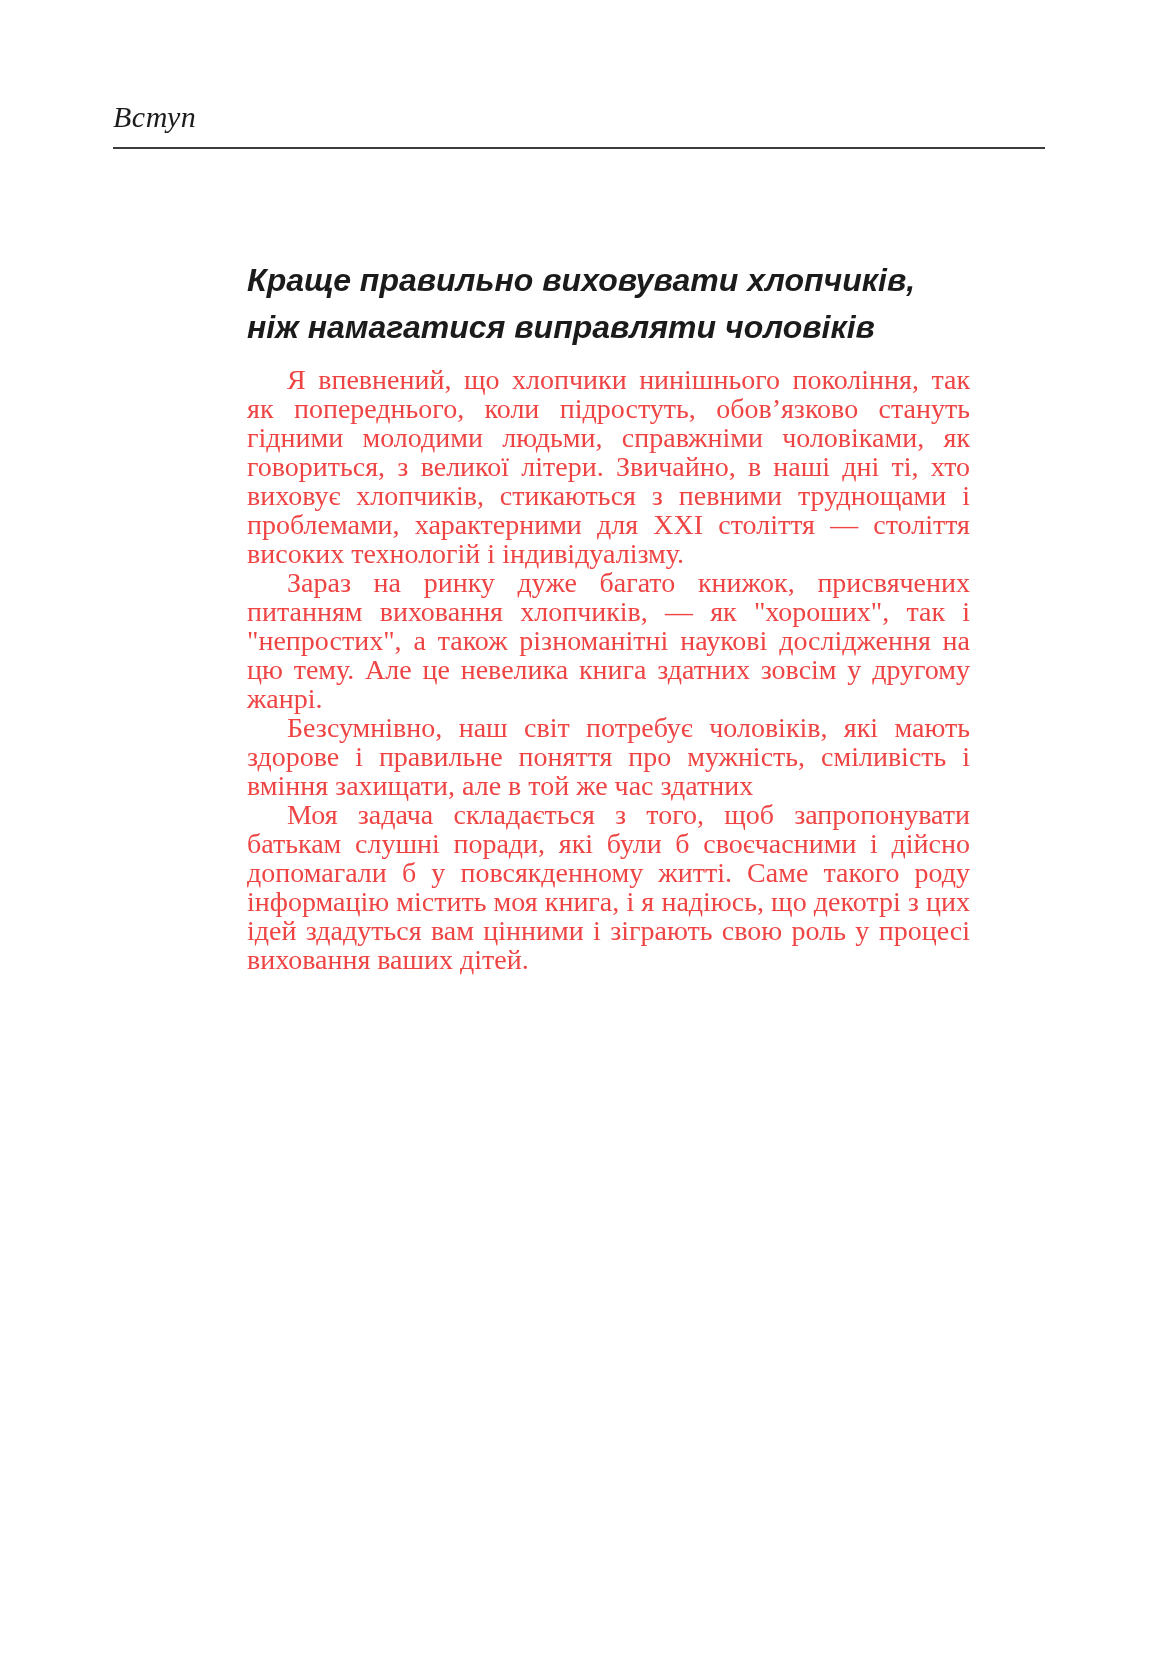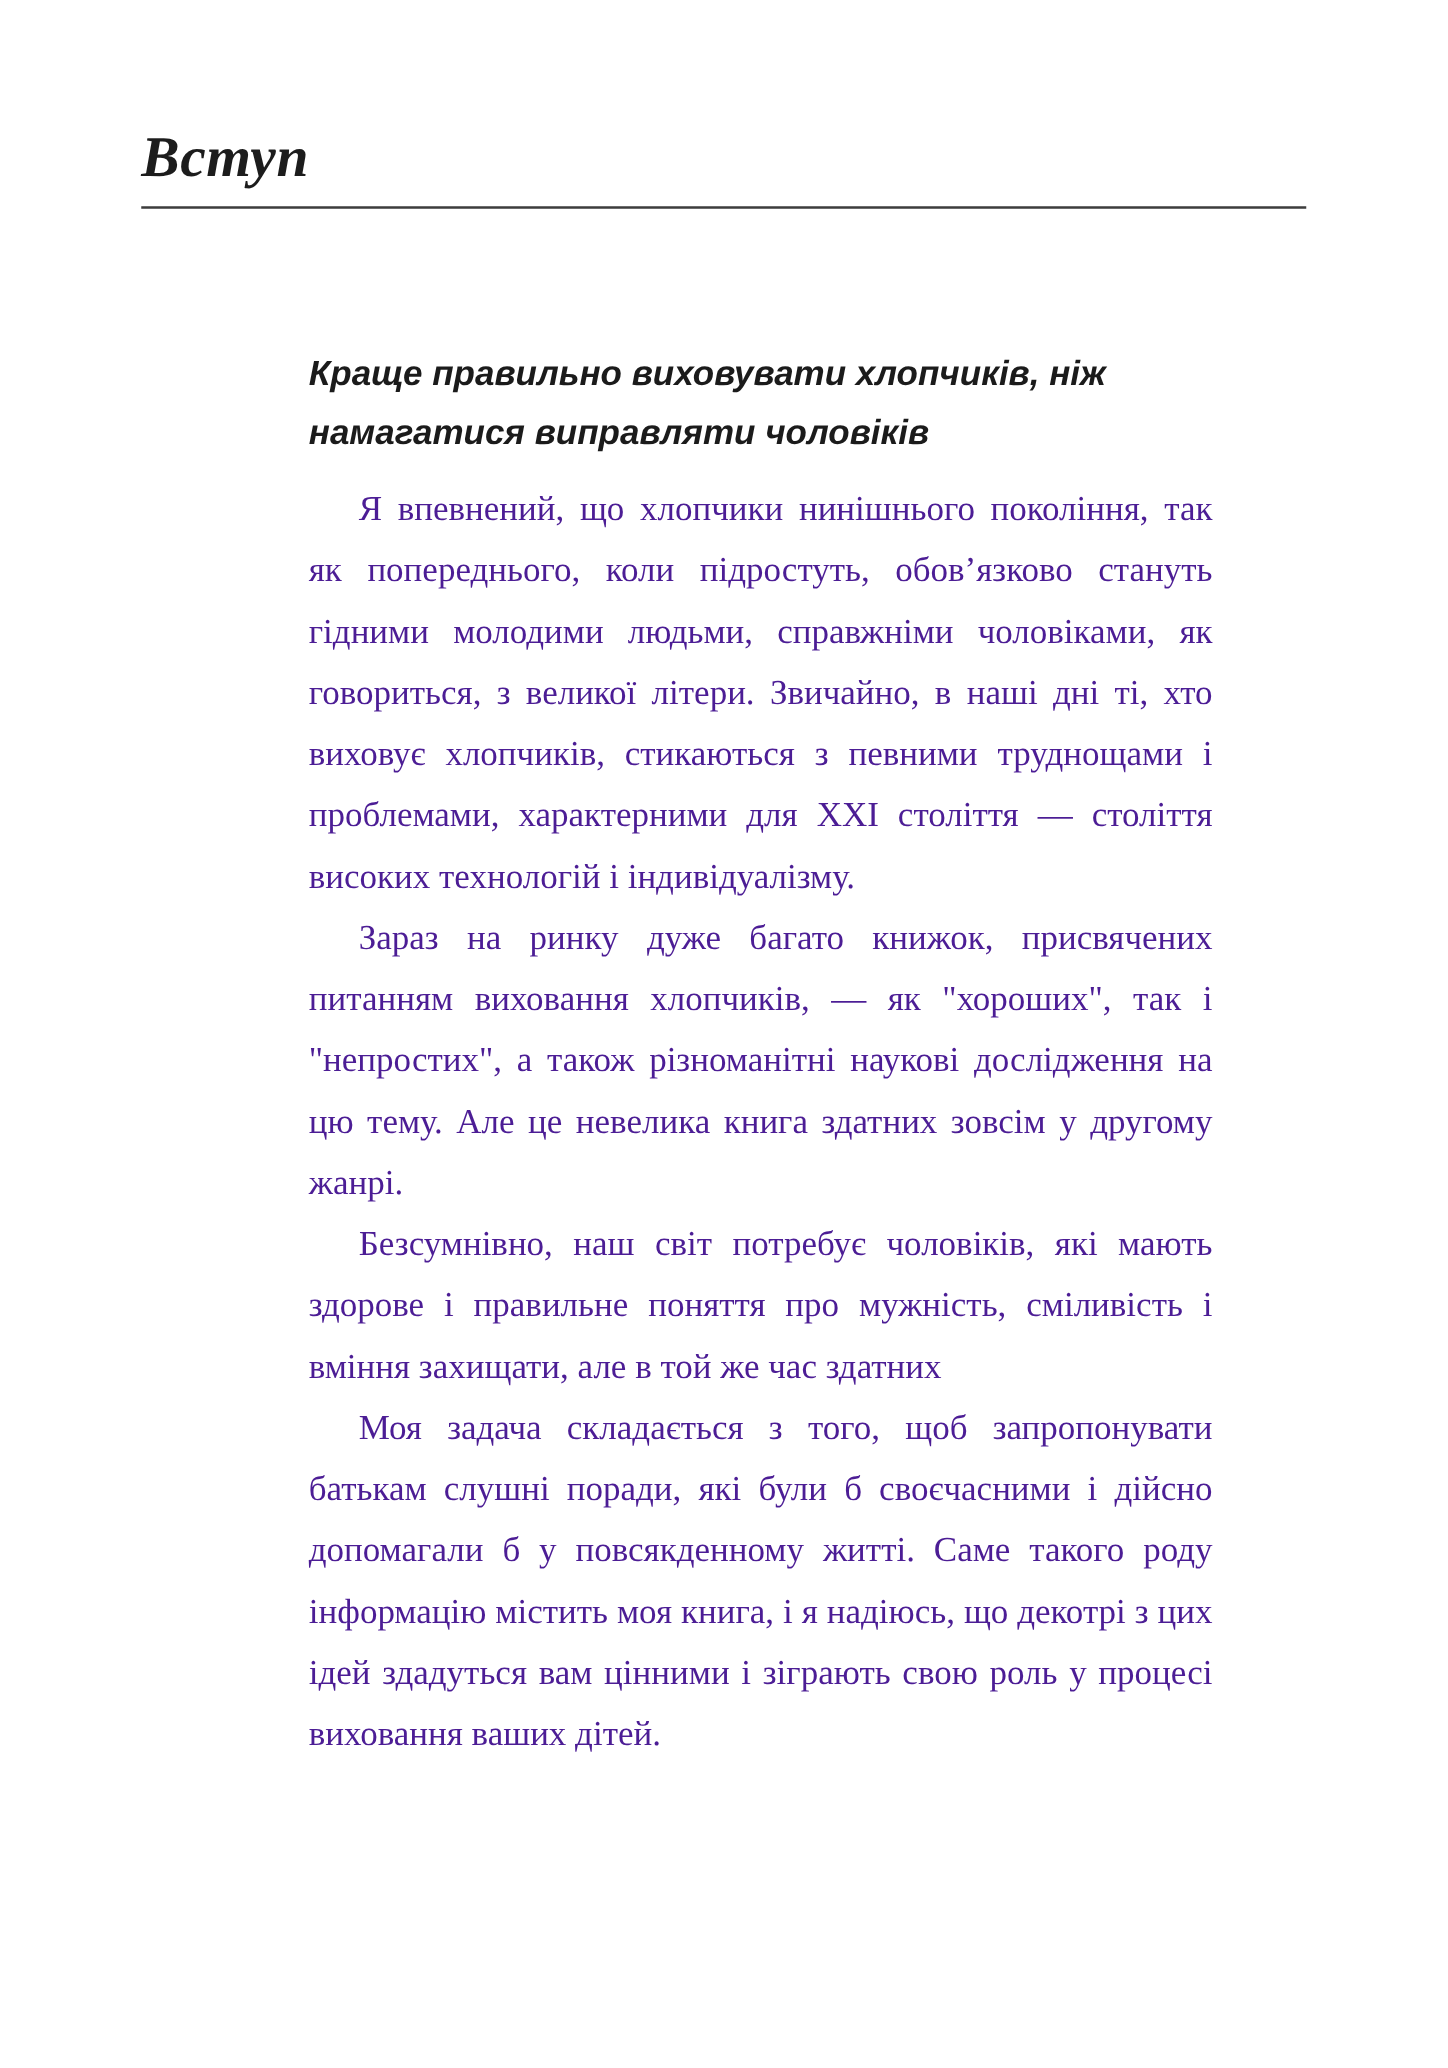--- a/index.html
+++ b/index.html
@@ -13,53 +13,53 @@
     width: 1158px;
     height: 1654px;
     margin: 0 auto;
     background: #ffffff;
     padding: 100px 113px 0 113px;
     overflow: hidden;
   }
   .chapter-title {
     font-family: "Liberation Serif", serif;
     font-style: italic;
-    font-weight: 700;
-    font-size: 46px;
+    font-weight: 400;
+    font-size: 30px;
     line-height: 1.15;
     color: #1c1c1c;
     margin: 0 0 12px 0;
     letter-spacing: 0.5px;
   }
   .title-rule {
     border: none;
     border-top: 2px solid #3d3d3d;
     margin: 0;
     width: 932px;
     height: 0;
   }
   .content {
     margin-left: 134px;
     width: 723px;
   }
   .epigraph {
     font-family: "Liberation Sans", sans-serif;
     font-style: italic;
     font-weight: 600;
-    font-size: 28px;
+    font-size: 32px;
     line-height: 47px;
     color: #1b1b1b;
     margin: 108px 0 14px 0;
     text-align: left;
   }
   .body-paragraph {
     font-family: "Liberation Serif", serif;
     font-size: 28px;
-    line-height: 49px;
-    color: #4c1d95;
+    line-height: 29px;
+    color: #ef4444;
     text-align: justify;
     text-indent: 40px;
     margin: 0;
   }
 </style>
 </head>
 <body>
 
 <div class="page">
   <h1 class="chapter-title">Вступ</h1>

